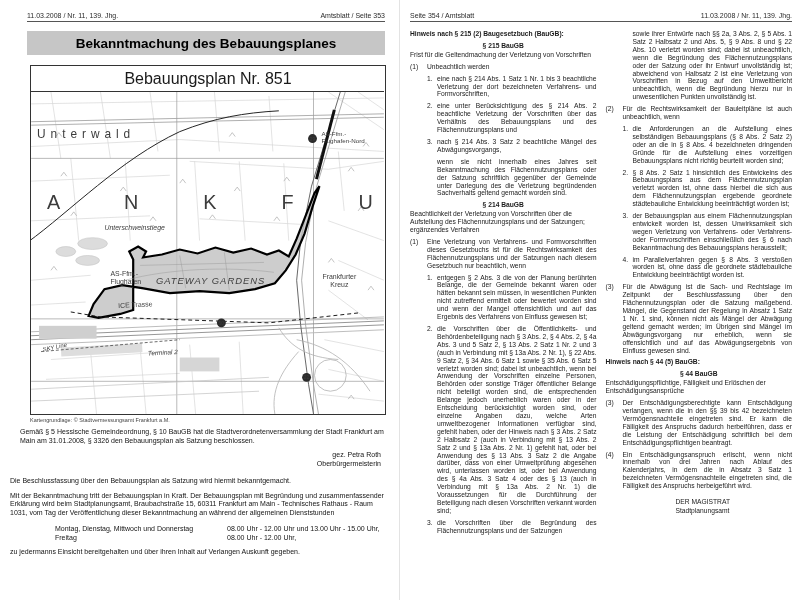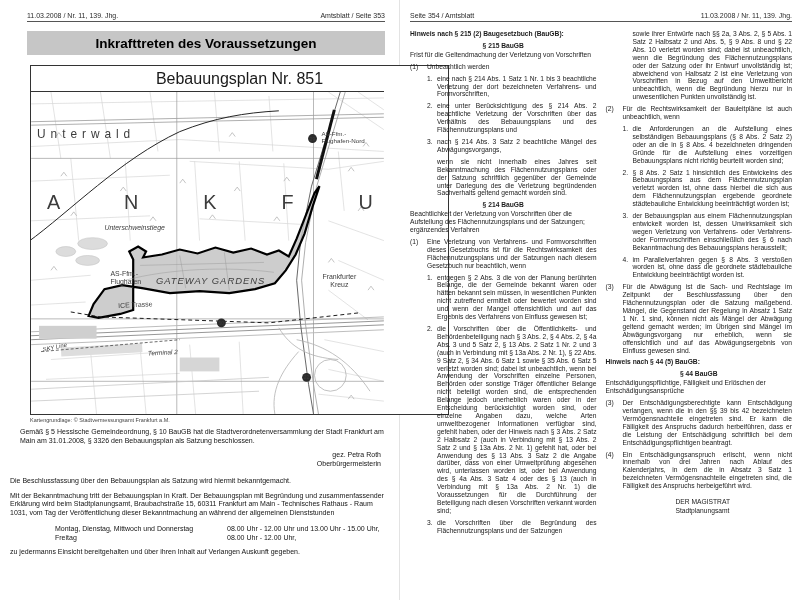--- a/index.html
+++ b/index.html
@@ -4,21 +4,21 @@
 <style>
   html,body{margin:0;padding:0;background:#fff;}
   body{width:800px;height:600px;overflow:hidden;font-family:"Liberation Sans",sans-serif;color:#141414;}
   .sheet{display:flex;width:800px;height:600px;background:#fff;}
   .page{width:400px;height:600px;box-sizing:border-box;position:relative;}
   .page-left{padding:12px 12px 0 10px;border-right:1px solid #e3e3e3;}
   .page-right{padding:12px 8px 0 10px;}
   .pg-header{display:flex;justify-content:space-between;font-size:7px;color:#2a2a2a;border-bottom:1px solid #555;padding-bottom:2px;}
   .page-left .pg-header{margin-left:17px;margin-right:2px;}
   .title-bar{margin:9px 2px 10px 17px;background:#c6c6c6;text-align:center;font-weight:bold;font-size:13.5px;padding:5px 0 4px;color:#000;}
-  .map-frame{margin-left:20px;width:419px;border:1.2px solid #333;box-sizing:border-box;background:#fff;}
+  .map-frame{margin-left:20px;width:356px;border:1.2px solid #333;box-sizing:border-box;background:#fff;}
   .map-titlebox{text-align:center;padding:4px 0 3px;}
   .map-title{font-size:16px;color:#1a1a1a;}
   .map-subtitle{font-size:11px;color:#1a1a1a;margin-top:1px;}
   .map-frame svg{display:block;border-top:1px solid #333;}
   .map-credit{margin:2px 0 5px 20px;font-size:5.5px;color:#444;}
   .lp-text{font-size:7px;line-height:1.24;}
   .lp-text p{margin:0 0 6px;}
   .p-indent{margin-left:10px !important;margin-right:4px;}
   .sig-block{text-align:right;margin:2px 6px 8px 0;font-size:7px;line-height:1.25;}
   .hours{margin:1px 0 6px 45px;font-size:7px;line-height:1.3;}
@@ -45,21 +45,21 @@
 <body>
 
 <div class="sheet">
 
   <div class="page page-left">
     <div class="pg-header">
       <span>11.03.2008 / Nr. 11, 139. Jhg.</span>
       <span>Amtsblatt / Seite 353</span>
     </div>
 
-    <div class="title-bar">Inkrafttreten des Voraussetzungen</div>
+    <div class="title-bar">Bekanntmachung des Bebauungsplanes</div>
 
     <div class="map-frame">
       <div class="map-titlebox">
         <div class="map-title">Bebauungsplan Nr. 851</div>
       </div>
       <svg viewBox="0 0 356 325" width="353" height="322" xmlns="http://www.w3.org/2000/svg">
 
         <g stroke="#d7d7d7" stroke-width="0.7" fill="none">
           <path d="M0,12 L356,6"></path>
             <path d="M0,55 L150,48 L356,60"></path>

